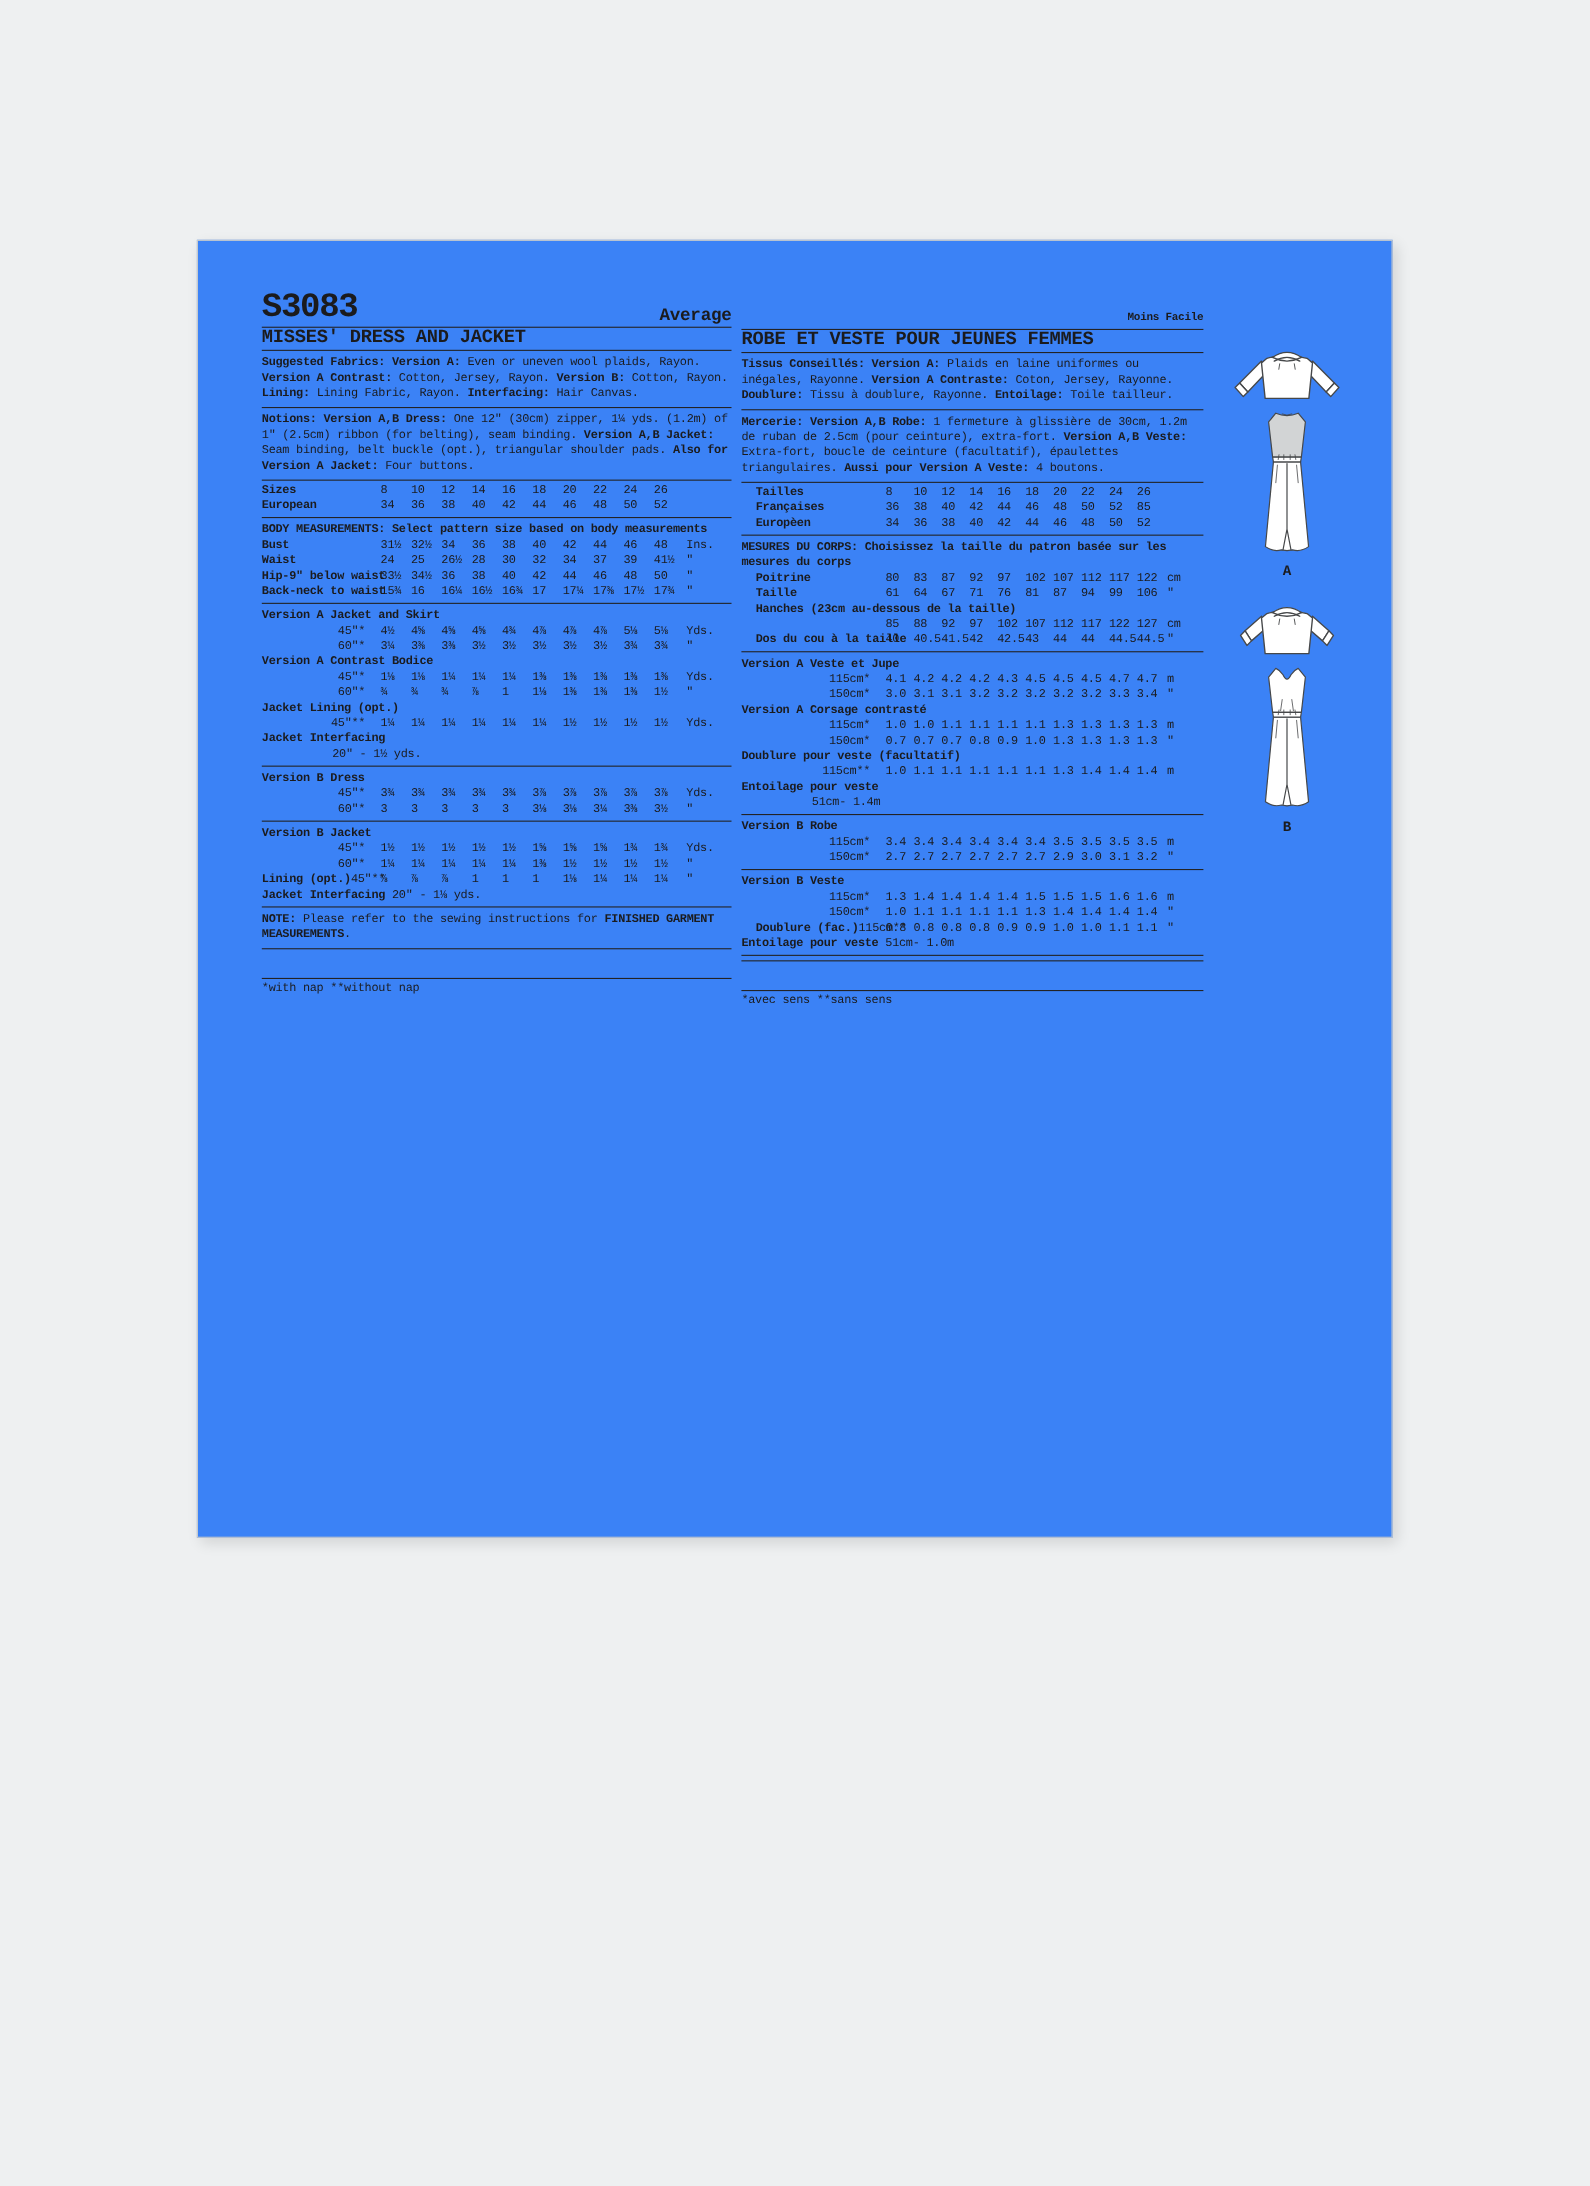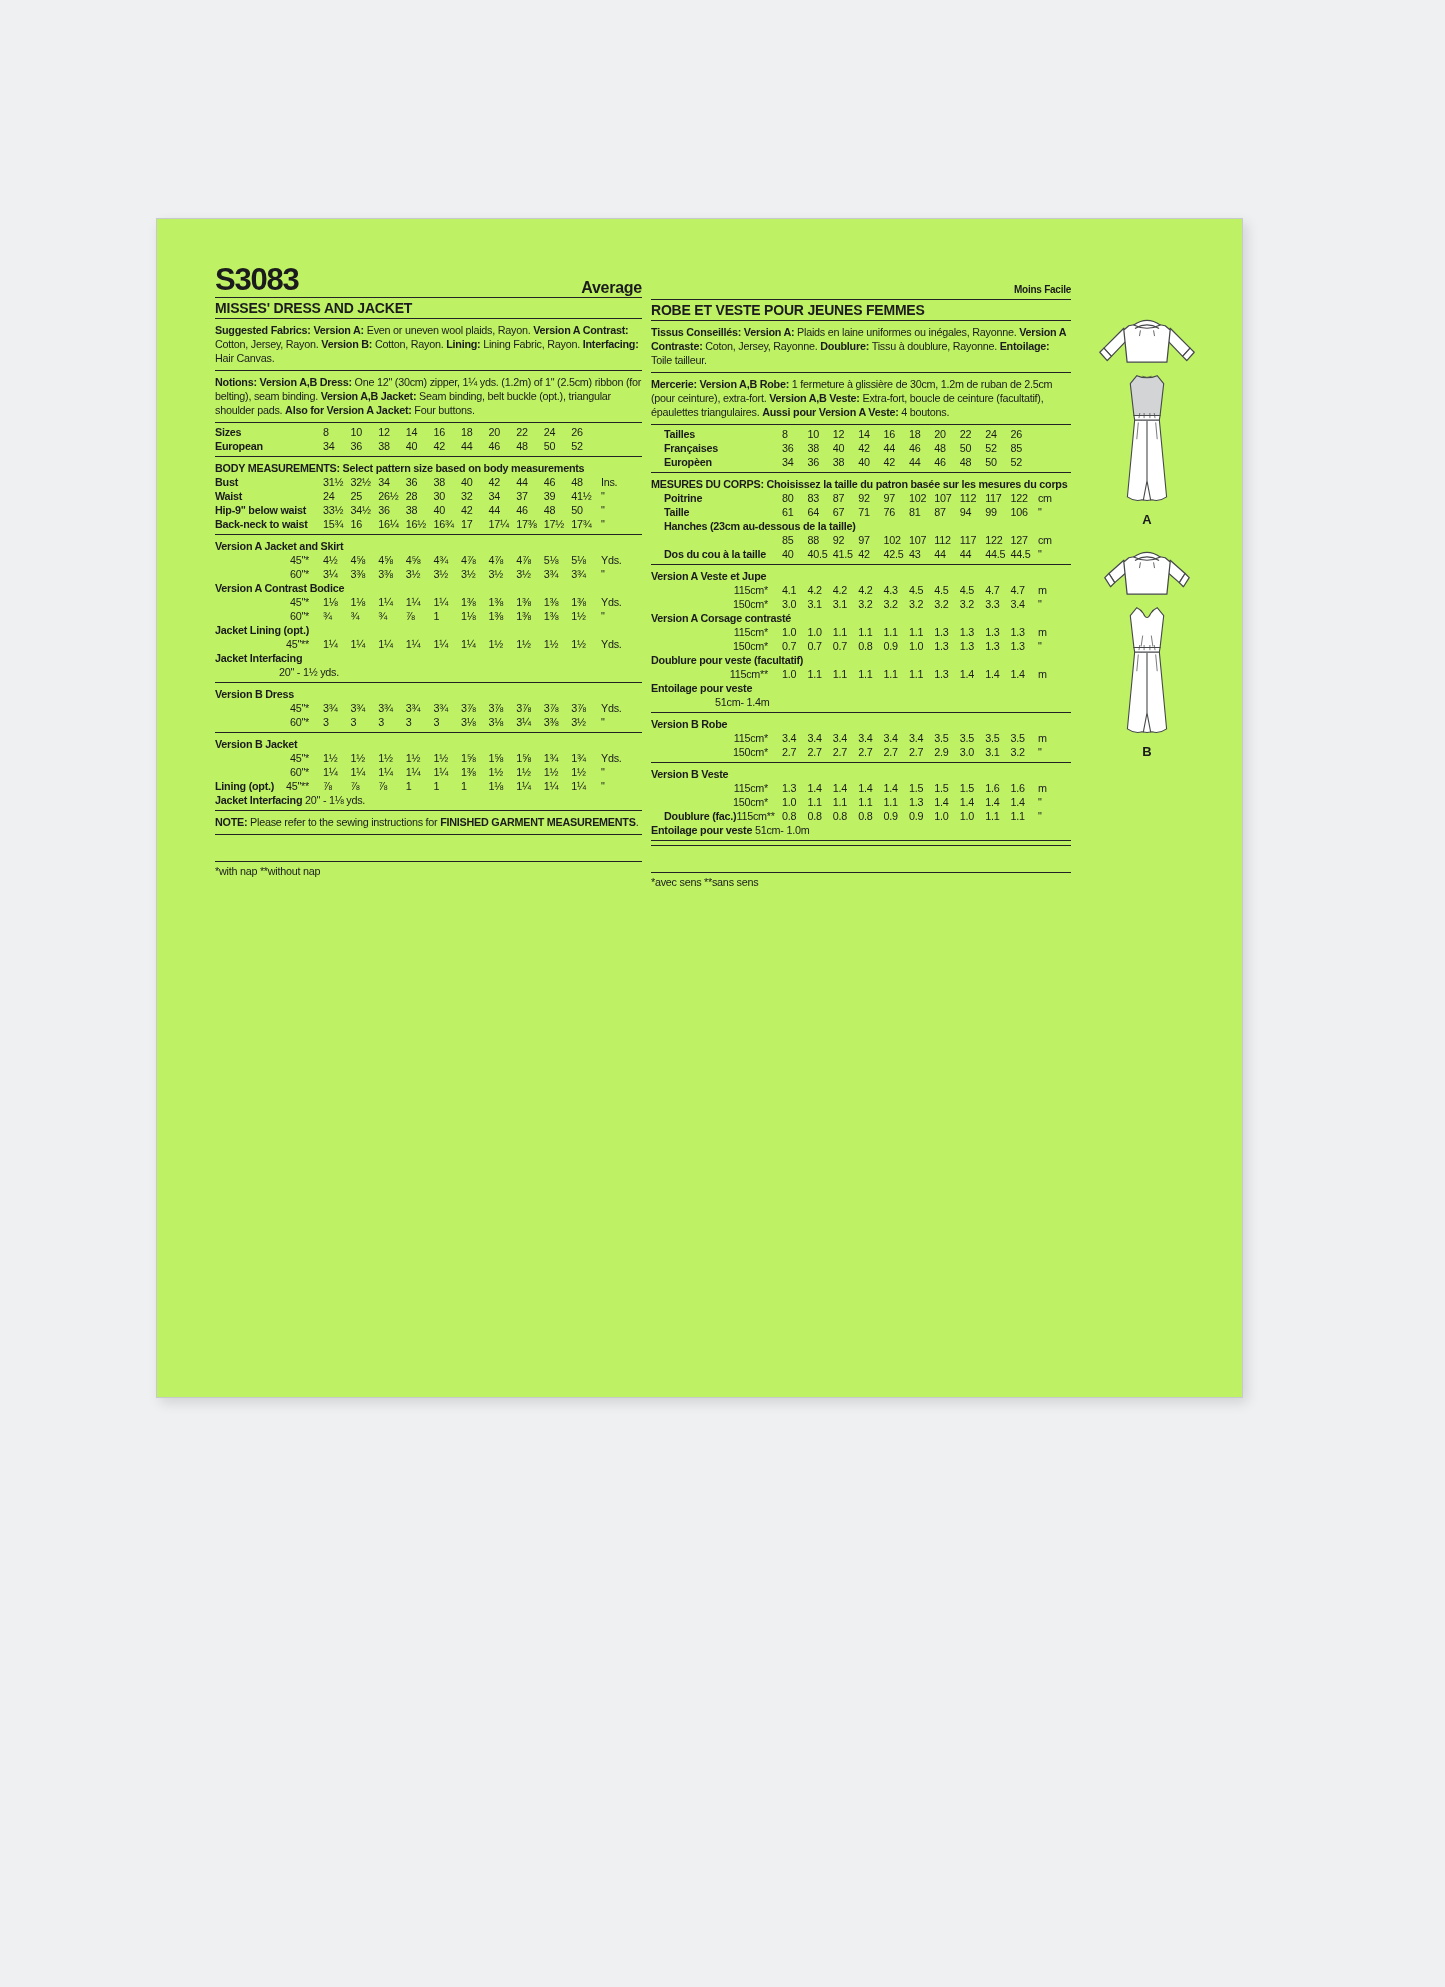--- a/index.html
+++ b/index.html
@@ -1,29 +1,29 @@
 <!DOCTYPE html>
 <html><head>
 <meta charset="utf-8">
 <style>
   html,body{margin:0;padding:0;width:1445px;height:1987px;background:#eef0f1;overflow:hidden;
     font-family:"Liberation Sans","DejaVu Sans",sans-serif;color:#1b1b1d;}
-  .sheet{position:absolute;left:156px;top:218px;width:1085px;height:1178px;background:#bef264;
-    border:1px solid #c7cacc;box-shadow:4px 5px 12px rgba(0,0,0,.12);}
+  .sheet{position:absolute;left:179px;top:218px;width:1085px;height:1178px;background:#3b82f6;
+    border:1px solid #c7cacc;box-shadow:4px 5px 12px rgba(0,0,0,.12);font-family:Liberation Mono, monospace;}
   .col{position:absolute;top:46px;font-size:10.8px;line-height:14px;letter-spacing:-0.25px;}
   .col-en{left:58px;width:427px;}
   .col-fr{left:494px;width:420px;}
   .b,.lb,.head{font-weight:bold;}
   
   .code-row{display:flex;align-items:flex-end;border-bottom:1.6px solid #232325;padding-bottom:2px;}
   .code{font-size:31px;line-height:30px;font-weight:bold;letter-spacing:-1.2px;}
   .difficulty{margin-left:auto;font-weight:bold;font-size:16px;line-height:15px;}
   .diff-row{text-align:right;font-weight:bold;font-size:10px;line-height:15px;
     border-bottom:1.6px solid #232325;padding-bottom:2px;margin-top:17px;}
-  .cat-row{border-bottom:1.6px solid #232325;font-weight:bold;font-size:14px;
+  .cat-row{border-bottom:1.6px solid #232325;font-weight:bold;font-size:17px;
     padding:3px 0 3px;letter-spacing:-0.2px;}
   
   .para{margin:4px 0 5px;}
   .rule{border-top:1px solid #232325;margin:2px 0;}
   .rule.mj{border-top-width:1.8px;margin:3px 0 4px;}
   .vgap{height:20px;}
   .tline.ind{padding-left:64px;}
   .row{display:grid;}
   .col-en .row{grid-template-columns:108px repeat(10,27.6px) 1fr;}
   .col-fr .row{grid-template-columns:118px repeat(10,25.4px) 1fr;margin-left:13px;}

